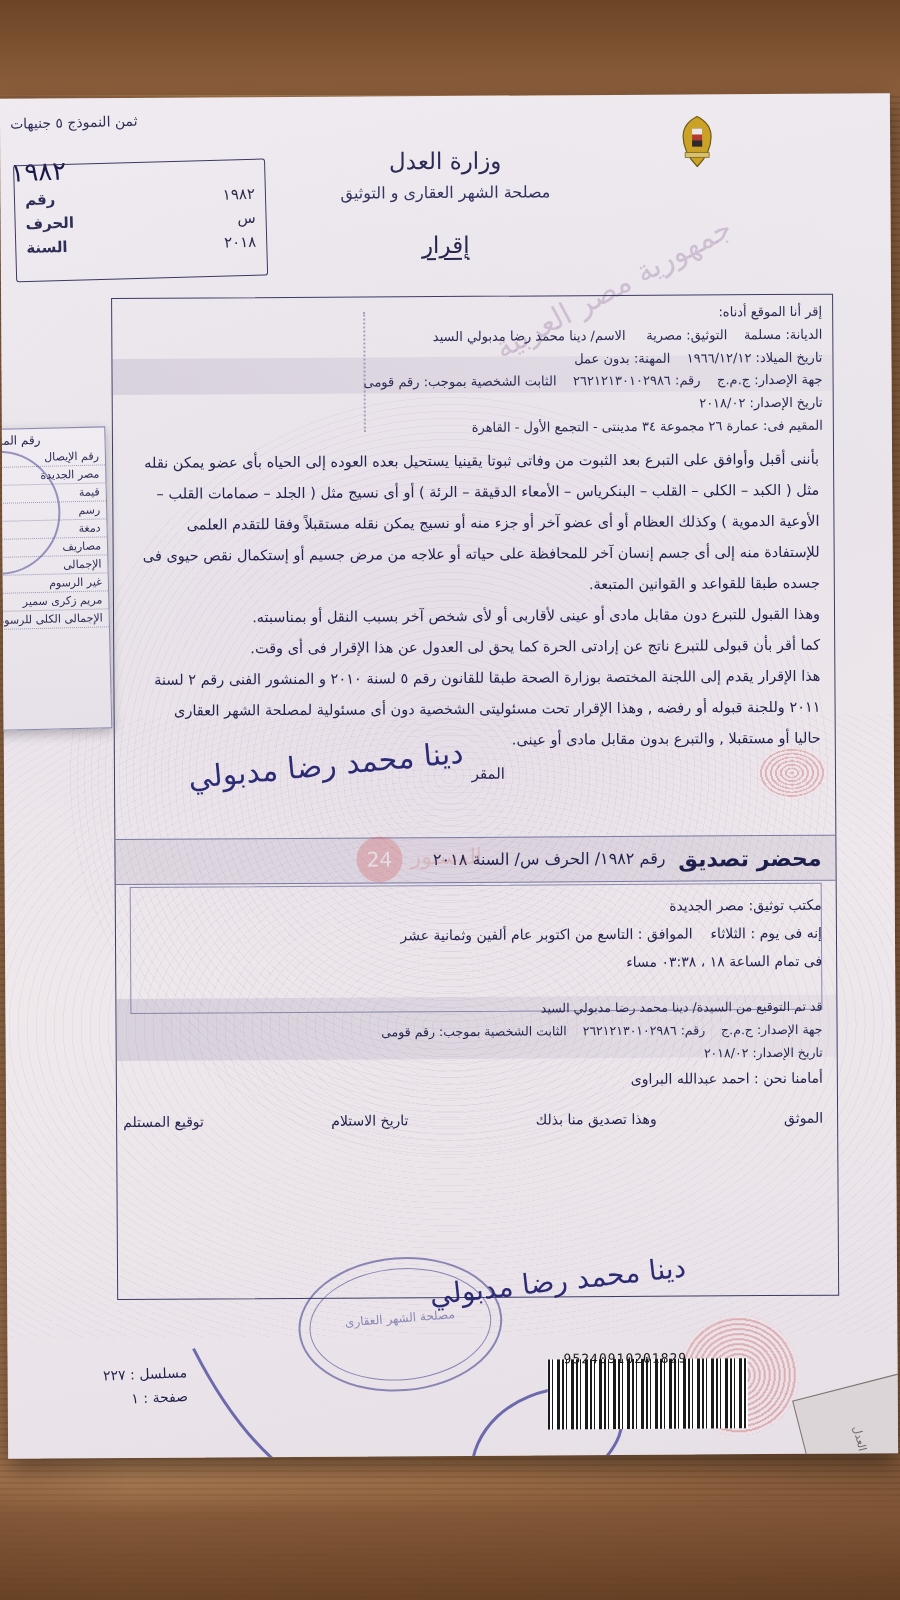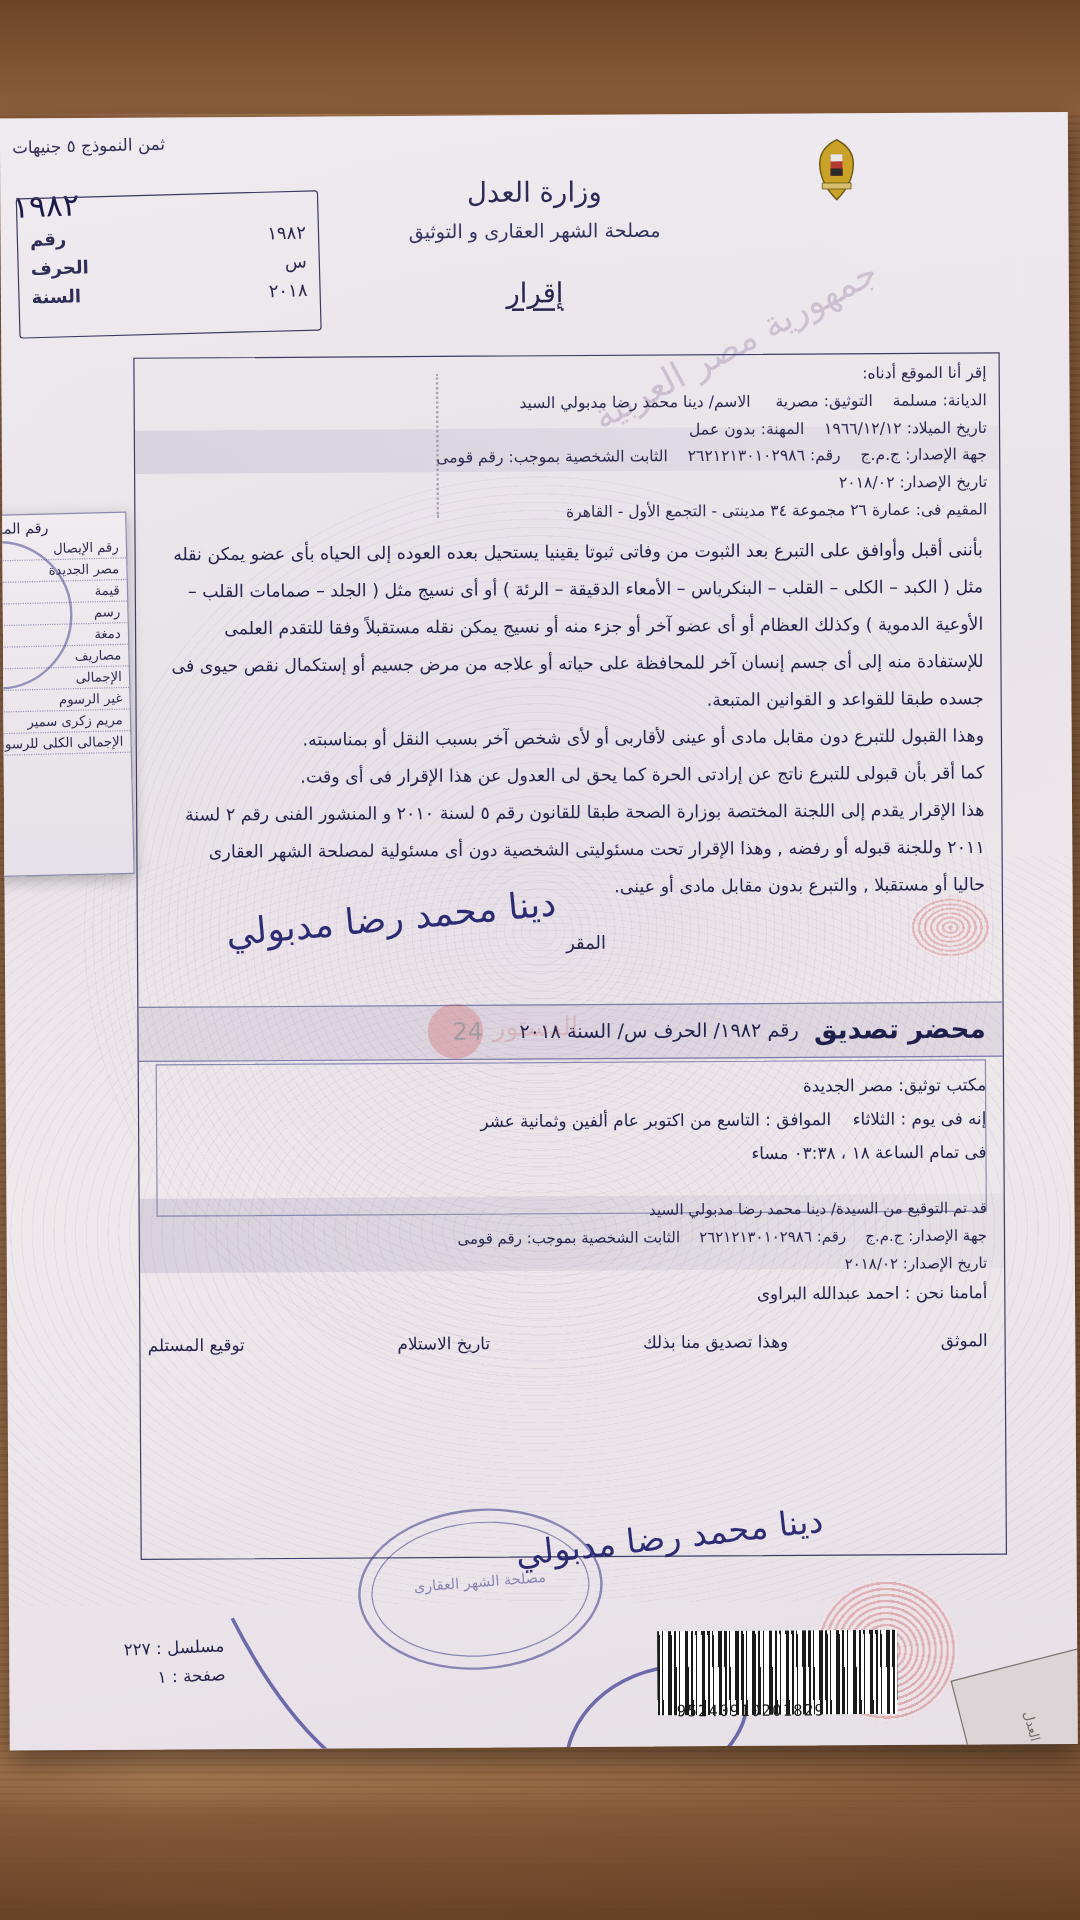--- a/index.html
+++ b/index.html
@@ -114,21 +114,21 @@
   .para{
     position:absolute;right:14px;top:150px;width:692px;
     text-align:justify;direction:rtl;
     font-size:14.5px;line-height:2.0;color:#23234d;
     font-family:"DejaVu Sans","Liberation Sans",sans-serif;
   }
   .para p{margin:0 0 2px 0;}
 
   
   .sigline{
-    position:absolute;right:330px;top:480px;font-size:15px;color:#24244e;margin-left:40px;
+    position:absolute;right:330px;top:468px;font-size:15px;color:#24244e;margin-left:40px;
   }
   .handsig{
     position:absolute;right:370px;top:452px;width:330px;height:60px;
     color:#1c1c6b;font-size:30px;
     font-family:"DejaVu Serif","Liberation Serif",serif;
     transform:rotate(-5deg);opacity:.92;white-space:nowrap;
   }
   .handsig2{
     position:absolute;right:150px;top:972px;width:330px;height:60px;
     color:#1c1c6b;font-size:28px;
@@ -203,21 +203,21 @@
   .serial{
     position:absolute;left:96px;top:1268px;font-size:14px;color:#23234d;
     transform:rotate(-2deg);
   }
   .serial div{margin-bottom:8px;}
   .barcode{
     position:absolute;left:540px;top:1264px;width:200px;height:70px;
     background:repeating-linear-gradient(90deg,#1a1a1a 0px,#1a1a1a 2px,#fff 2px,#fff 4px,#1a1a1a 4px,#1a1a1a 5px,#fff 5px,#fff 9px,#1a1a1a 9px,#1a1a1a 12px,#fff 12px,#fff 14px);
   }
   .barcode-num{
-    position:absolute;left:556px;top:1324px;font-size:13px;color:#1a1a1a;
+    position:absolute;left:556px;top:1256px;font-size:13px;color:#1a1a1a;
     letter-spacing:1px;font-family:"DejaVu Sans Mono","Liberation Mono",monospace;
   }
 
   
   .fee-block{
     position:absolute;left:-96px;top:330px;width:200px;height:300px;
     background:linear-gradient(180deg,#f1ecf1,#e6e0e8);
     border:1px solid #8a8ab0;transform:rotate(-1deg);
     box-shadow:0 4px 12px rgba(0,0,0,.25);
   }
@@ -228,21 +228,21 @@
   .fee-title{font-size:12px;color:#23234d;text-align:center;padding:4px 0 2px;}
   .round-stamp{
     position:absolute;left:-66px;top:352px;width:120px;height:120px;border-radius:50%;
     border:2px solid #3a3a8a;opacity:.5;
   }
   .watermark-logo{
     position:absolute;left:352px;top:740px;width:120px;height:60px;opacity:.35;
   }
   .wm-circle{
     position:absolute;left:0;top:0;width:46px;height:46px;border-radius:50%;
-    background:#d34b4b;color:#000000;font-size:20px;text-align:right;line-height:46px;
+    background:#d34b4b;color:#ffffff;font-size:20px;text-align:center;line-height:46px;
     opacity:.75;
   }
   .wm-text{
     position:absolute;left:54px;top:8px;font-size:22px;color:#c84a4a;opacity:.55;
   }
   .dotline{
     position:absolute;left:362px;top:215px;height:120px;border-right:2px dotted rgba(90,80,120,.45);
   }
 </style>
 </head>

